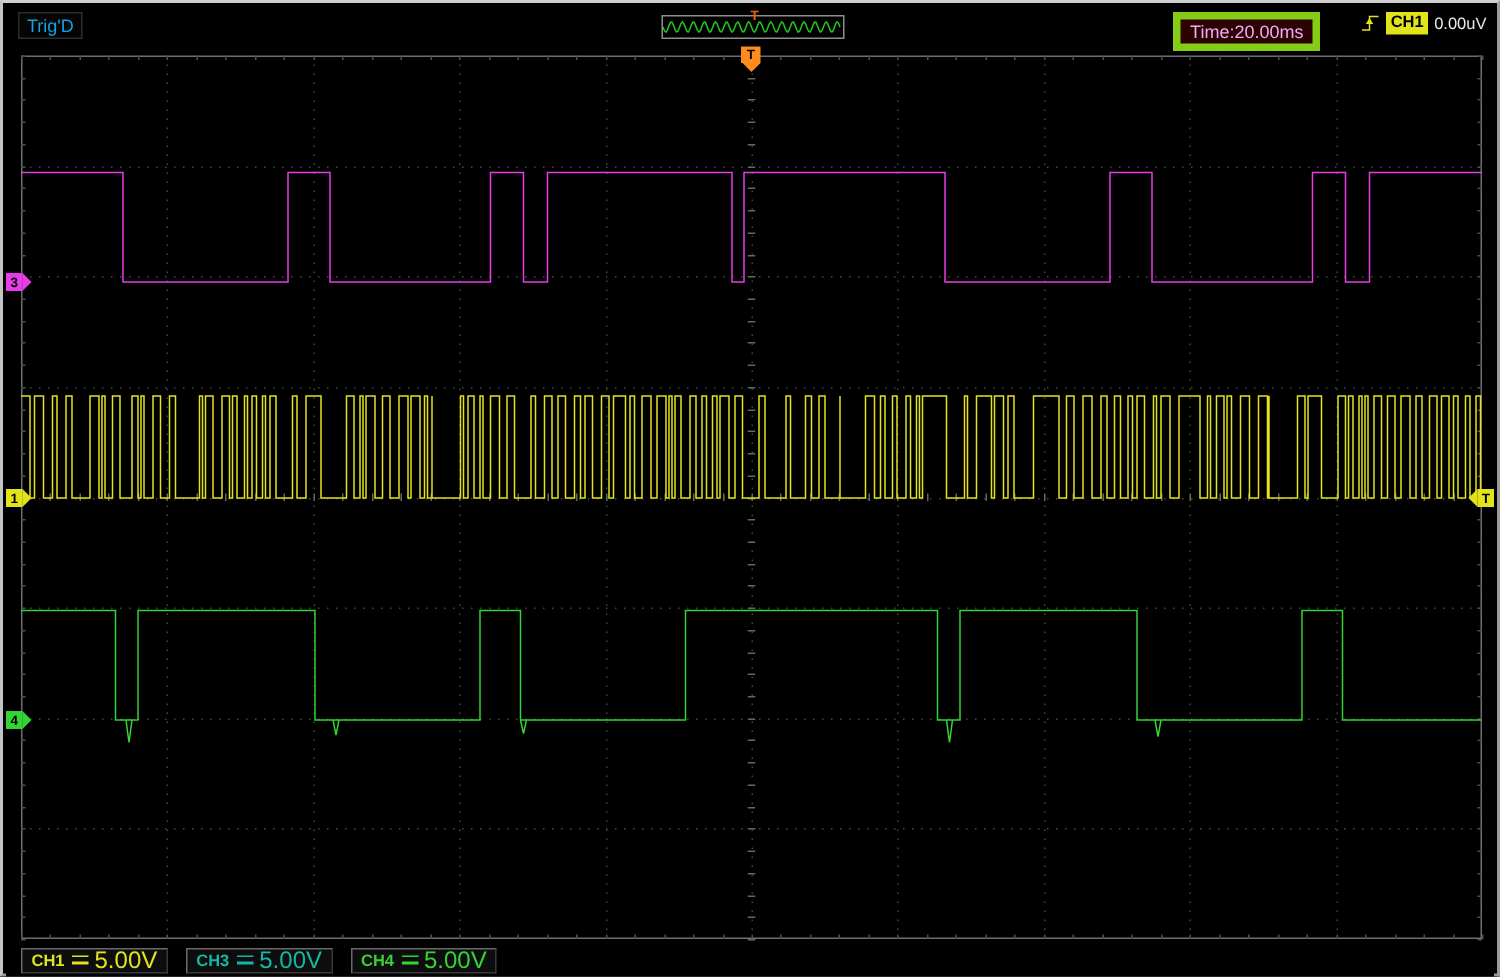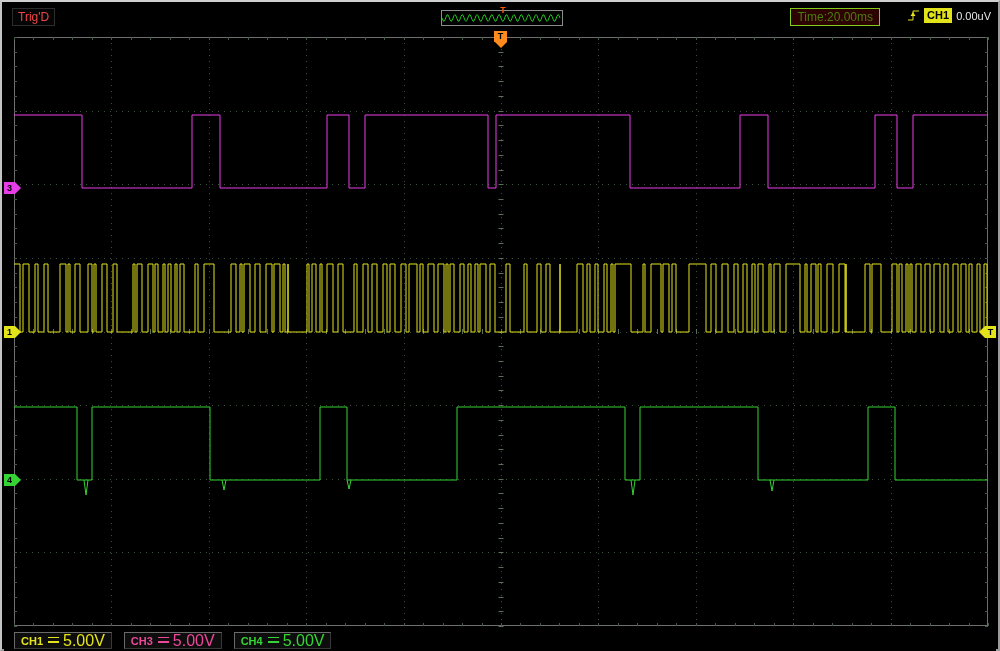--- a/index.html
+++ b/index.html
@@ -4,28 +4,28 @@
 <style>
   * { margin:0; padding:0; box-sizing:border-box; }
   html,body { width:1000px; height:651px; background:#000; overflow:hidden;
               font-family:"Liberation Sans", sans-serif; }
   .frame { position:absolute; inset:0; width:1000px; height:651px;
            border:2px solid #9b9b9b; border-top-color:#cfcfcf; border-left-color:#c4c4c4;
            background:#000; }
 
   
   .topbar { position:absolute; left:2px; top:2px; right:2px; height:27px; background:#000; }
-  .trig { position:absolute; left:8px; top:4px; color:#ef4444; font-size:12px;
+  .trig { position:absolute; left:8px; top:4px; color:#0ea5e9; font-size:12px;
           padding:1px 5px; border:1px solid #2c2c2c; background:#050505; }
   .preview { position:absolute; left:437px; top:6px; width:122px; height:16px;
              border:1px solid #8d8d8d; background:#000; }
   .preview-t { position:absolute; left:493px; top:1px; width:12px; text-align:center;
                font-size:9px; font-weight:bold; color:#ff5a00; }
-  .timelbl { position:absolute; right:116px; top:4px; color:#4d7c0f; font-size:12px;
-             background:#2c0300; border:1px solid #84cc16; padding:1px 6px;text-align:right; }
+  .timelbl { position:absolute; right:116px; top:4px; color:#f0abfc; font-size:12px;
+             background:#2c0300; border:5px solid #84cc16; padding:1px 6px;text-align:right; }
   .triggrp { position:absolute; right:5px; top:4px; display:flex; align-items:center; gap:4px; }
   .trigch { background:#e3e31c; color:#000; font-size:11px; font-weight:bold;
             padding:0 3px; height:15px; line-height:15px; }
   .triglvl { color:#e8e8e8; font-size:11px;text-align:center; }
 
   
   #scope-svg { position:absolute; left:0; top:0; }
 
   
   .lmarker { position:absolute; left:2px; height:12px; display:flex; align-items:center; z-index:5; }
@@ -403,21 +403,21 @@
     <span class="mbox" style="background: rgb(255, 138, 30);">T</span>
     <span class="arr-d" style="border-top-color: rgb(255, 138, 30);"></span>
   </div>
 
   <div class="bottombar">
     <div class="ch-badge" style="color: rgb(227, 227, 28);">
       <span class="chlbl">CH1</span>
       <span class="dc"></span>
       <span class="chv">5.00V</span>
     </div>
-    <div class="ch-badge" style="color: #ec4899;">
+    <div class="ch-badge" style="color: #14b8a6;">
       <span class="chlbl">CH3</span>
       <span class="dc"></span>
       <span class="chv">5.00V</span>
     </div>
     <div class="ch-badge" style="color: rgb(53, 212, 53); text-align: center;">
       <span class="chlbl">CH4</span>
       <span class="dc"></span>
       <span class="chv">5.00V</span>
     </div>
   </div>

